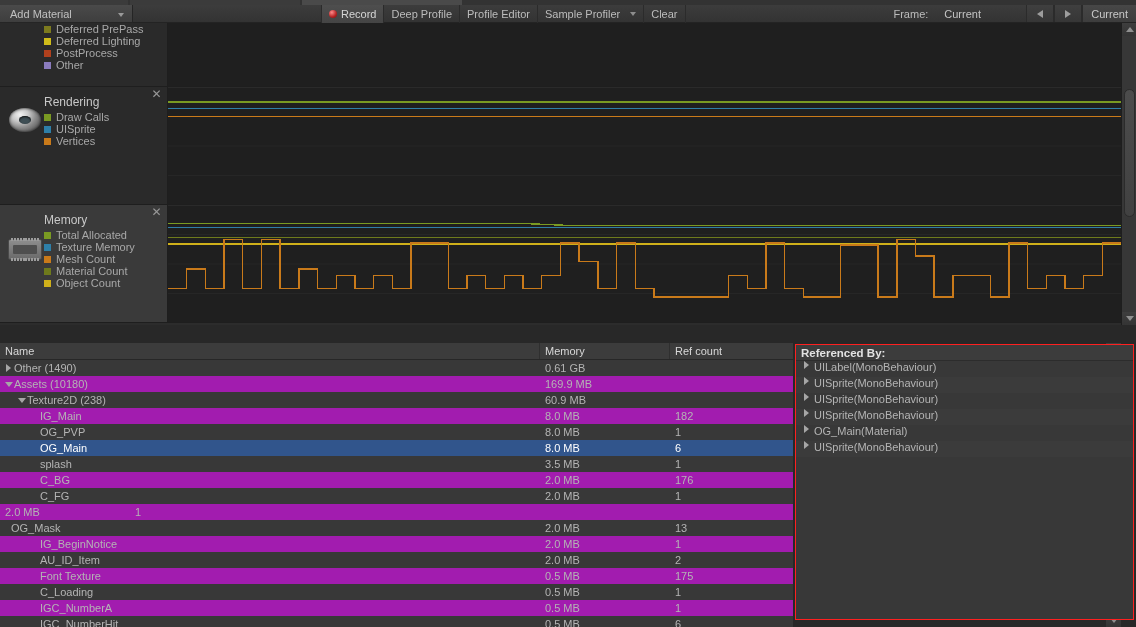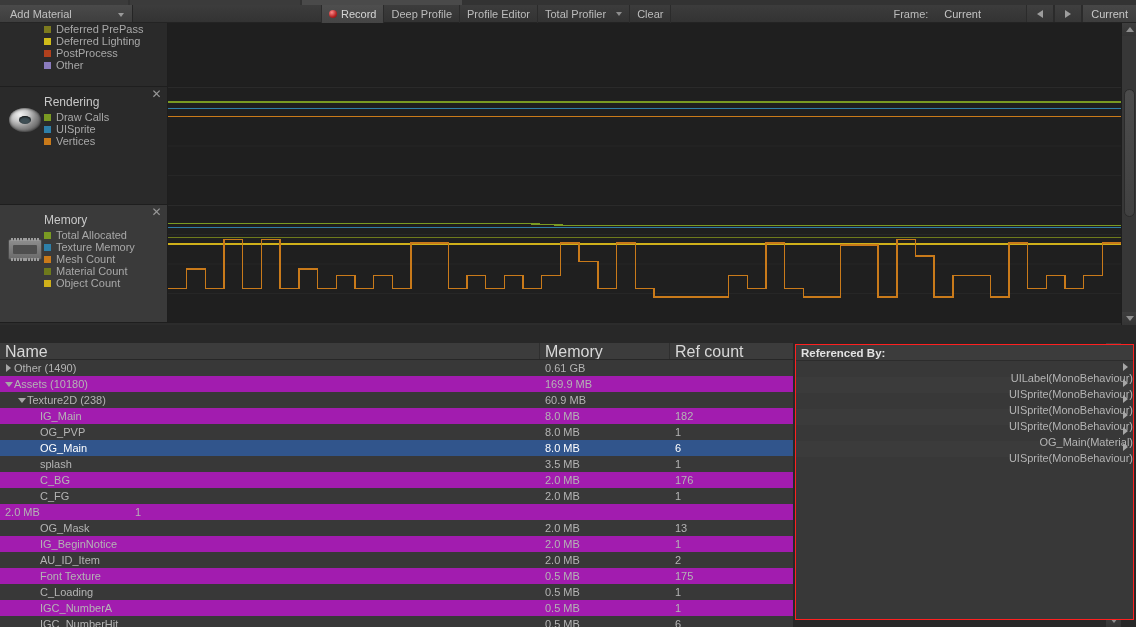--- a/index.html
+++ b/index.html
@@ -174,21 +174,21 @@
   .db-btn {
     display: flex; align-items: center; padding: 0 8px; color: #bdbdbd;
     border-right: 1px solid #2a2a2a; background: linear-gradient(#3f3f3f,#363636);
   }
   .db-note { display: flex; align-items: center; padding: 0 8px; color: #9d9d9d; }
 
   
   .tablewrap { position: absolute; left: 0; top: 343px; width: 793px; height: 284px; background: #333333; }
   .thead { display: flex; height: 17px; background: #3c3c3c; border-bottom: 1px solid #272727; }
   .thead .th {
-    font-size: 16px; color: #d8d8d8; line-height: 17px; padding-left: 5px;
+    font-size: 11px; color: #d8d8d8; line-height: 17px; padding-left: 5px;
     border-right: 1px solid #2f2f2f; overflow: hidden; white-space: nowrap;
   }
   .col-name { flex: 0 0 540px; }
   .col-mem  { flex: 0 0 130px; }
   .col-ref  { flex: 0 0 123px; border-right: none !important; }
   .tbody { position: relative; height: 267px; overflow: hidden; }
   .trow { display: flex; height: 16px; align-items: center; }
   .trow.odd  { background: #383838; }
   .trow.even { background: #a21caf; }
   .trow.sel  { background: #31558c; }
@@ -209,21 +209,21 @@
   
   .refpanel {
     position: absolute; left: 795px; top: 344px; width: 339px; height: 276px;
     background: #383838; border: 1px solid #ff2020;
   }
   .ref-head {
     height: 16px; background: #3c3c3c; border-bottom: 1px solid #2c2c2c;
     font-size: 11.5px; font-weight: bold; color: #e2e2e2; line-height: 16px; padding-left: 5px;
   }
   .ref-list { padding-top: 0; }
-  .ref-row { display: flex; align-items: flex-end; height: 16px; padding-left: 18px; flex-direction: column; }
+  .ref-row { display: flex; align-items: flex-start; height: 16px; padding-left: 5px; }
   .ref-row .lbl { font-size: 11px; color: #b4b4b4; }
   .ref-row .foldr { margin-right: 2px; }
   .refpanel-bg-even { background: #383838; }
   .refpanel-bg-odd  { background: #3b3b3b; }
 </style>
 </head>
 <body>
 
 <div id="app">
 
@@ -252,21 +252,21 @@
       <span class="rec-dot"></span>
       <span>Record</span>
     </div>
     <div class="tb-btn">
       <span>Deep Profile</span>
     </div>
     <div class="tb-btn">
       <span>Profile Editor</span>
     </div>
     <div class="tb-btn">
-      <span>Total Profiler</span>
+      <span>Sample Profiler</span>
       <span class="arrow-sm"></span>
     </div>
     <div class="tb-btn">
       <span>Clear</span>
     </div>
     <div class="tb-spacer"></div>
     <div class="tb-label">Frame:</div>
     <div class="tb-val">Current</div>
     <div class="tb-nav">
       <span class="tri-l"></span>
@@ -519,21 +519,21 @@
             <span>C_FG</span>
           </div>
           <div class="cell mem">2.0 MB</div>
           <div class="cell ref">1</div>
         </div>
         <div class="trow even">
           <div class="cell mem">2.0 MB</div>
           <div class="cell ref">1</div>
         </div>
         <div class="trow odd">
-          <div class="cell name" style="padding-left: 29px;">
+          <div class="cell name" style="">
             <span class="foldr"></span>
             <span>OG_Mask</span>
           </div>
           <div class="cell mem">2.0 MB</div>
           <div class="cell ref">13</div>
         </div>
         <div class="trow even">
           <div class="cell name" style="padding-left: 29px;">
             <span class="foldr"></span>
             <span>IG_BeginNotice</span>

